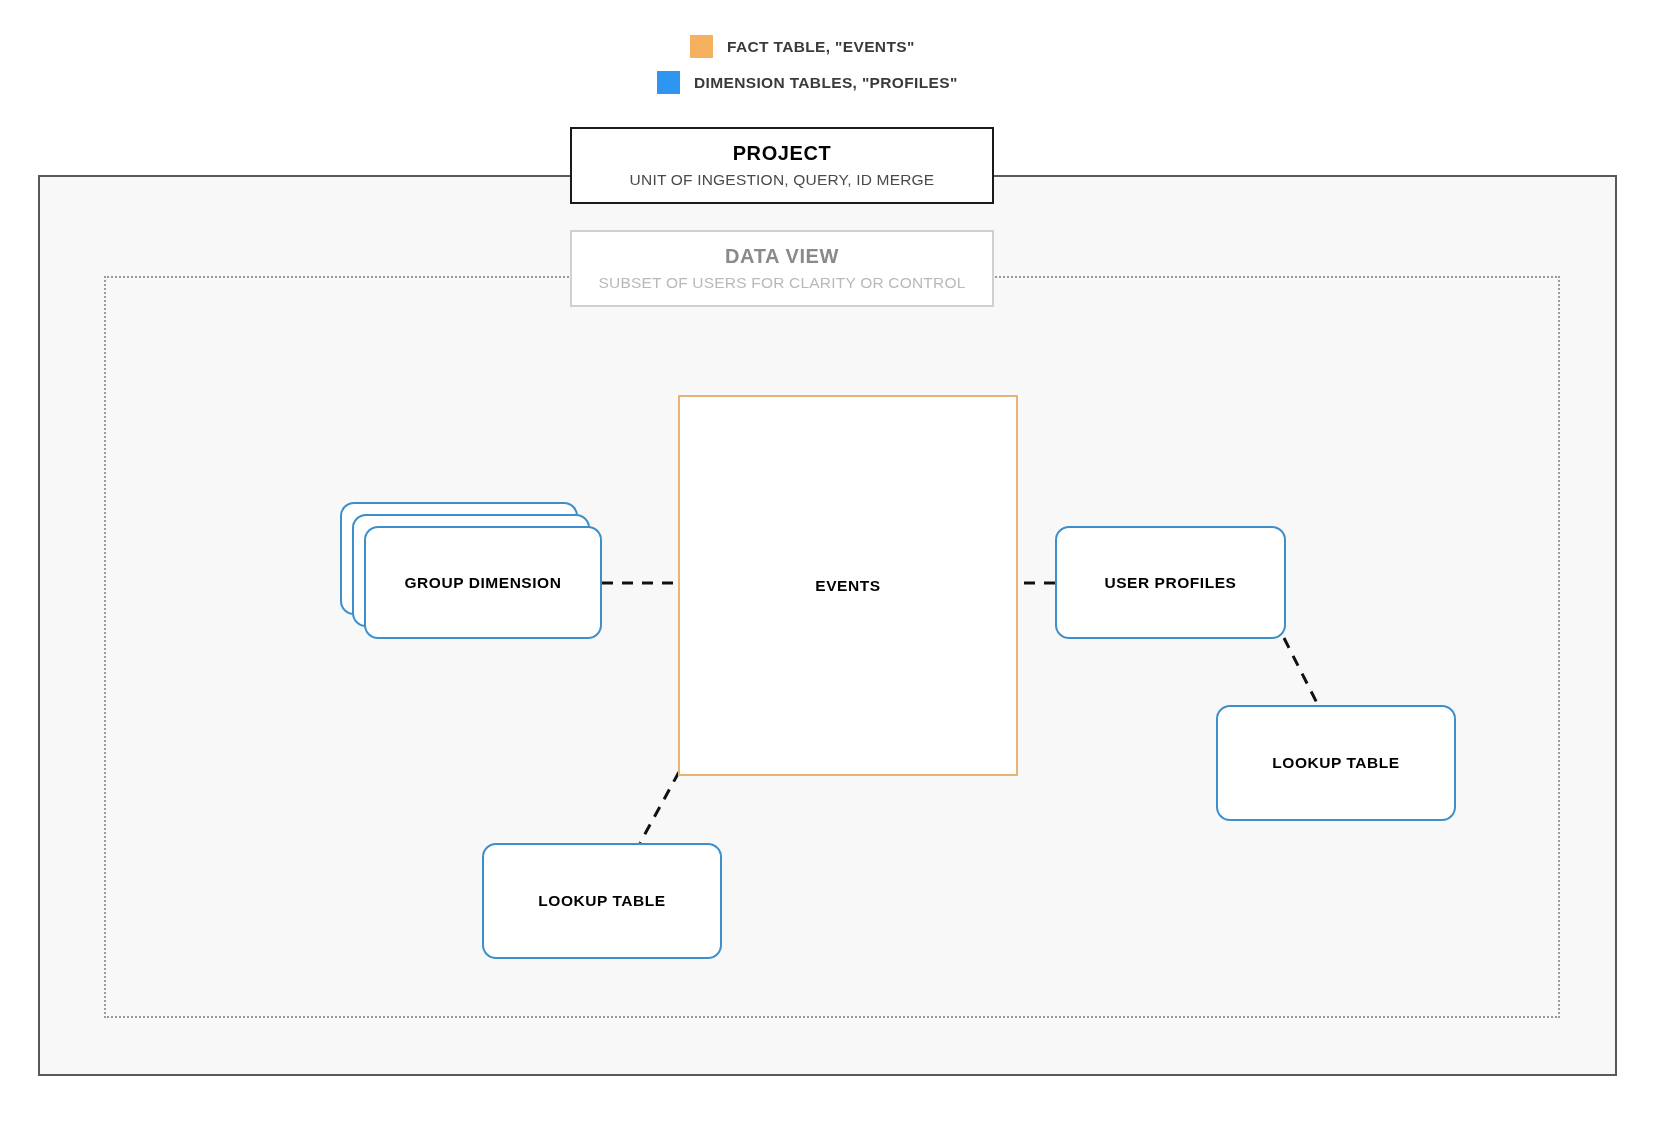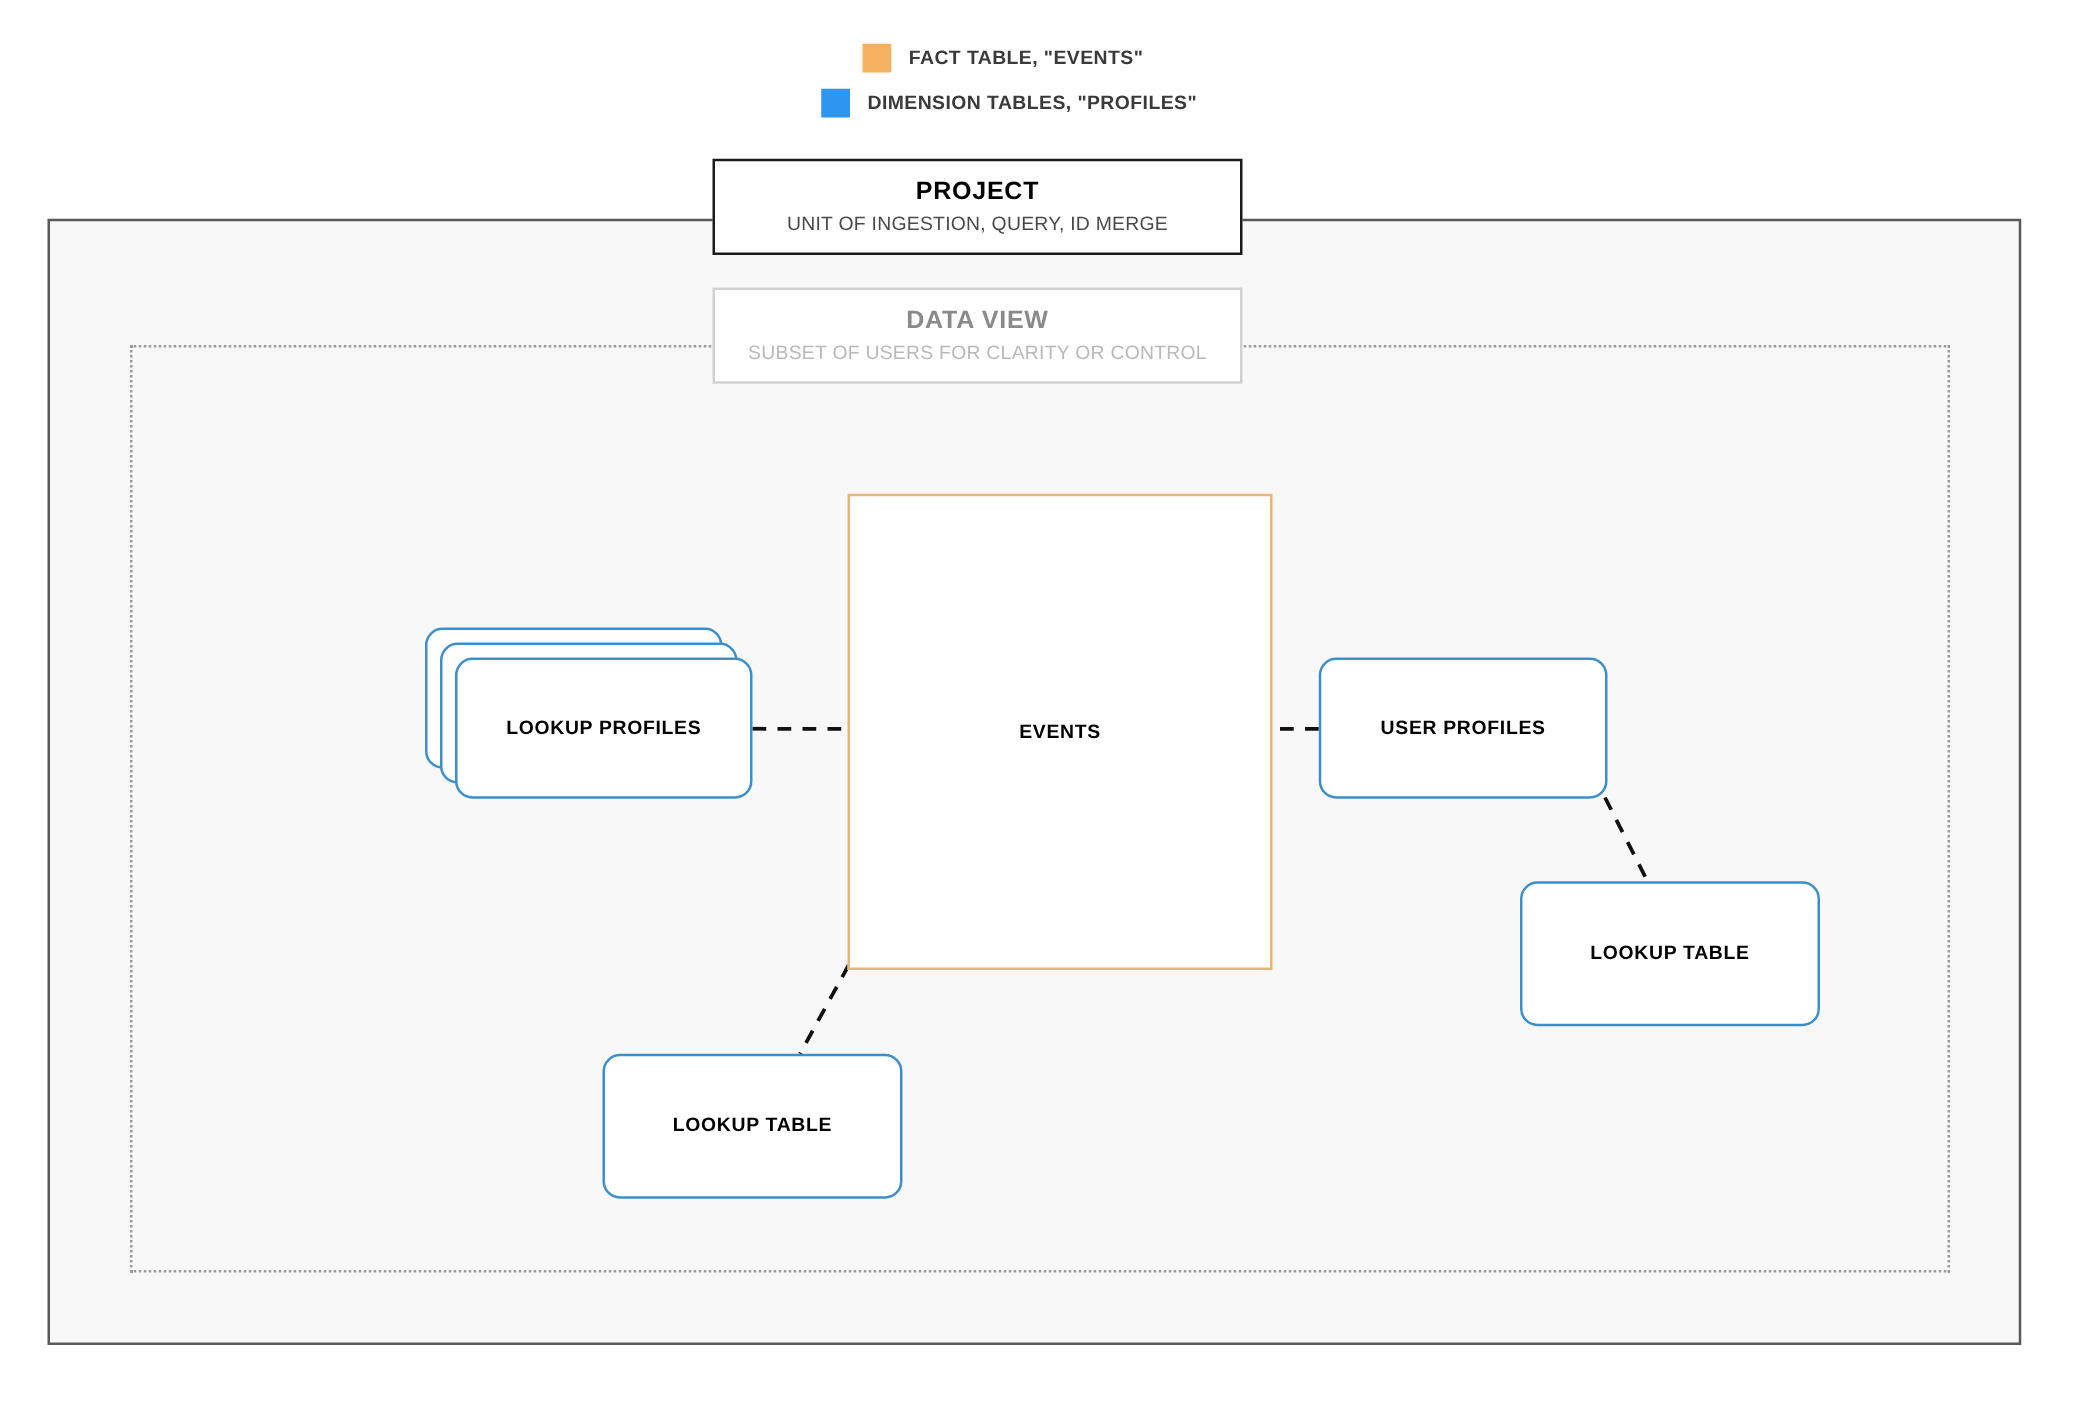--- a/index.html
+++ b/index.html
@@ -233,21 +233,21 @@
   </svg>
 
   <div class="node" id="events-node">
     <span class="node-label">EVENTS</span>
   </div>
 
   <div id="group-profiles-stack">
     <div class="stack-card card-back-2"></div>
     <div class="stack-card card-back-1"></div>
     <div class="stack-card card-front">
-      <span class="node-label">LOOKUP PROFILES</span>
+      <span class="node-label">GROUP DIMENSION</span>
     </div>
   </div>
 
   <div class="node profile-node" id="user-profiles-node">
     <span class="node-label">USER PROFILES</span>
   </div>
 
   <div class="node profile-node" id="lookup-right-node">
     <span class="node-label">LOOKUP TABLE</span>
   </div>

